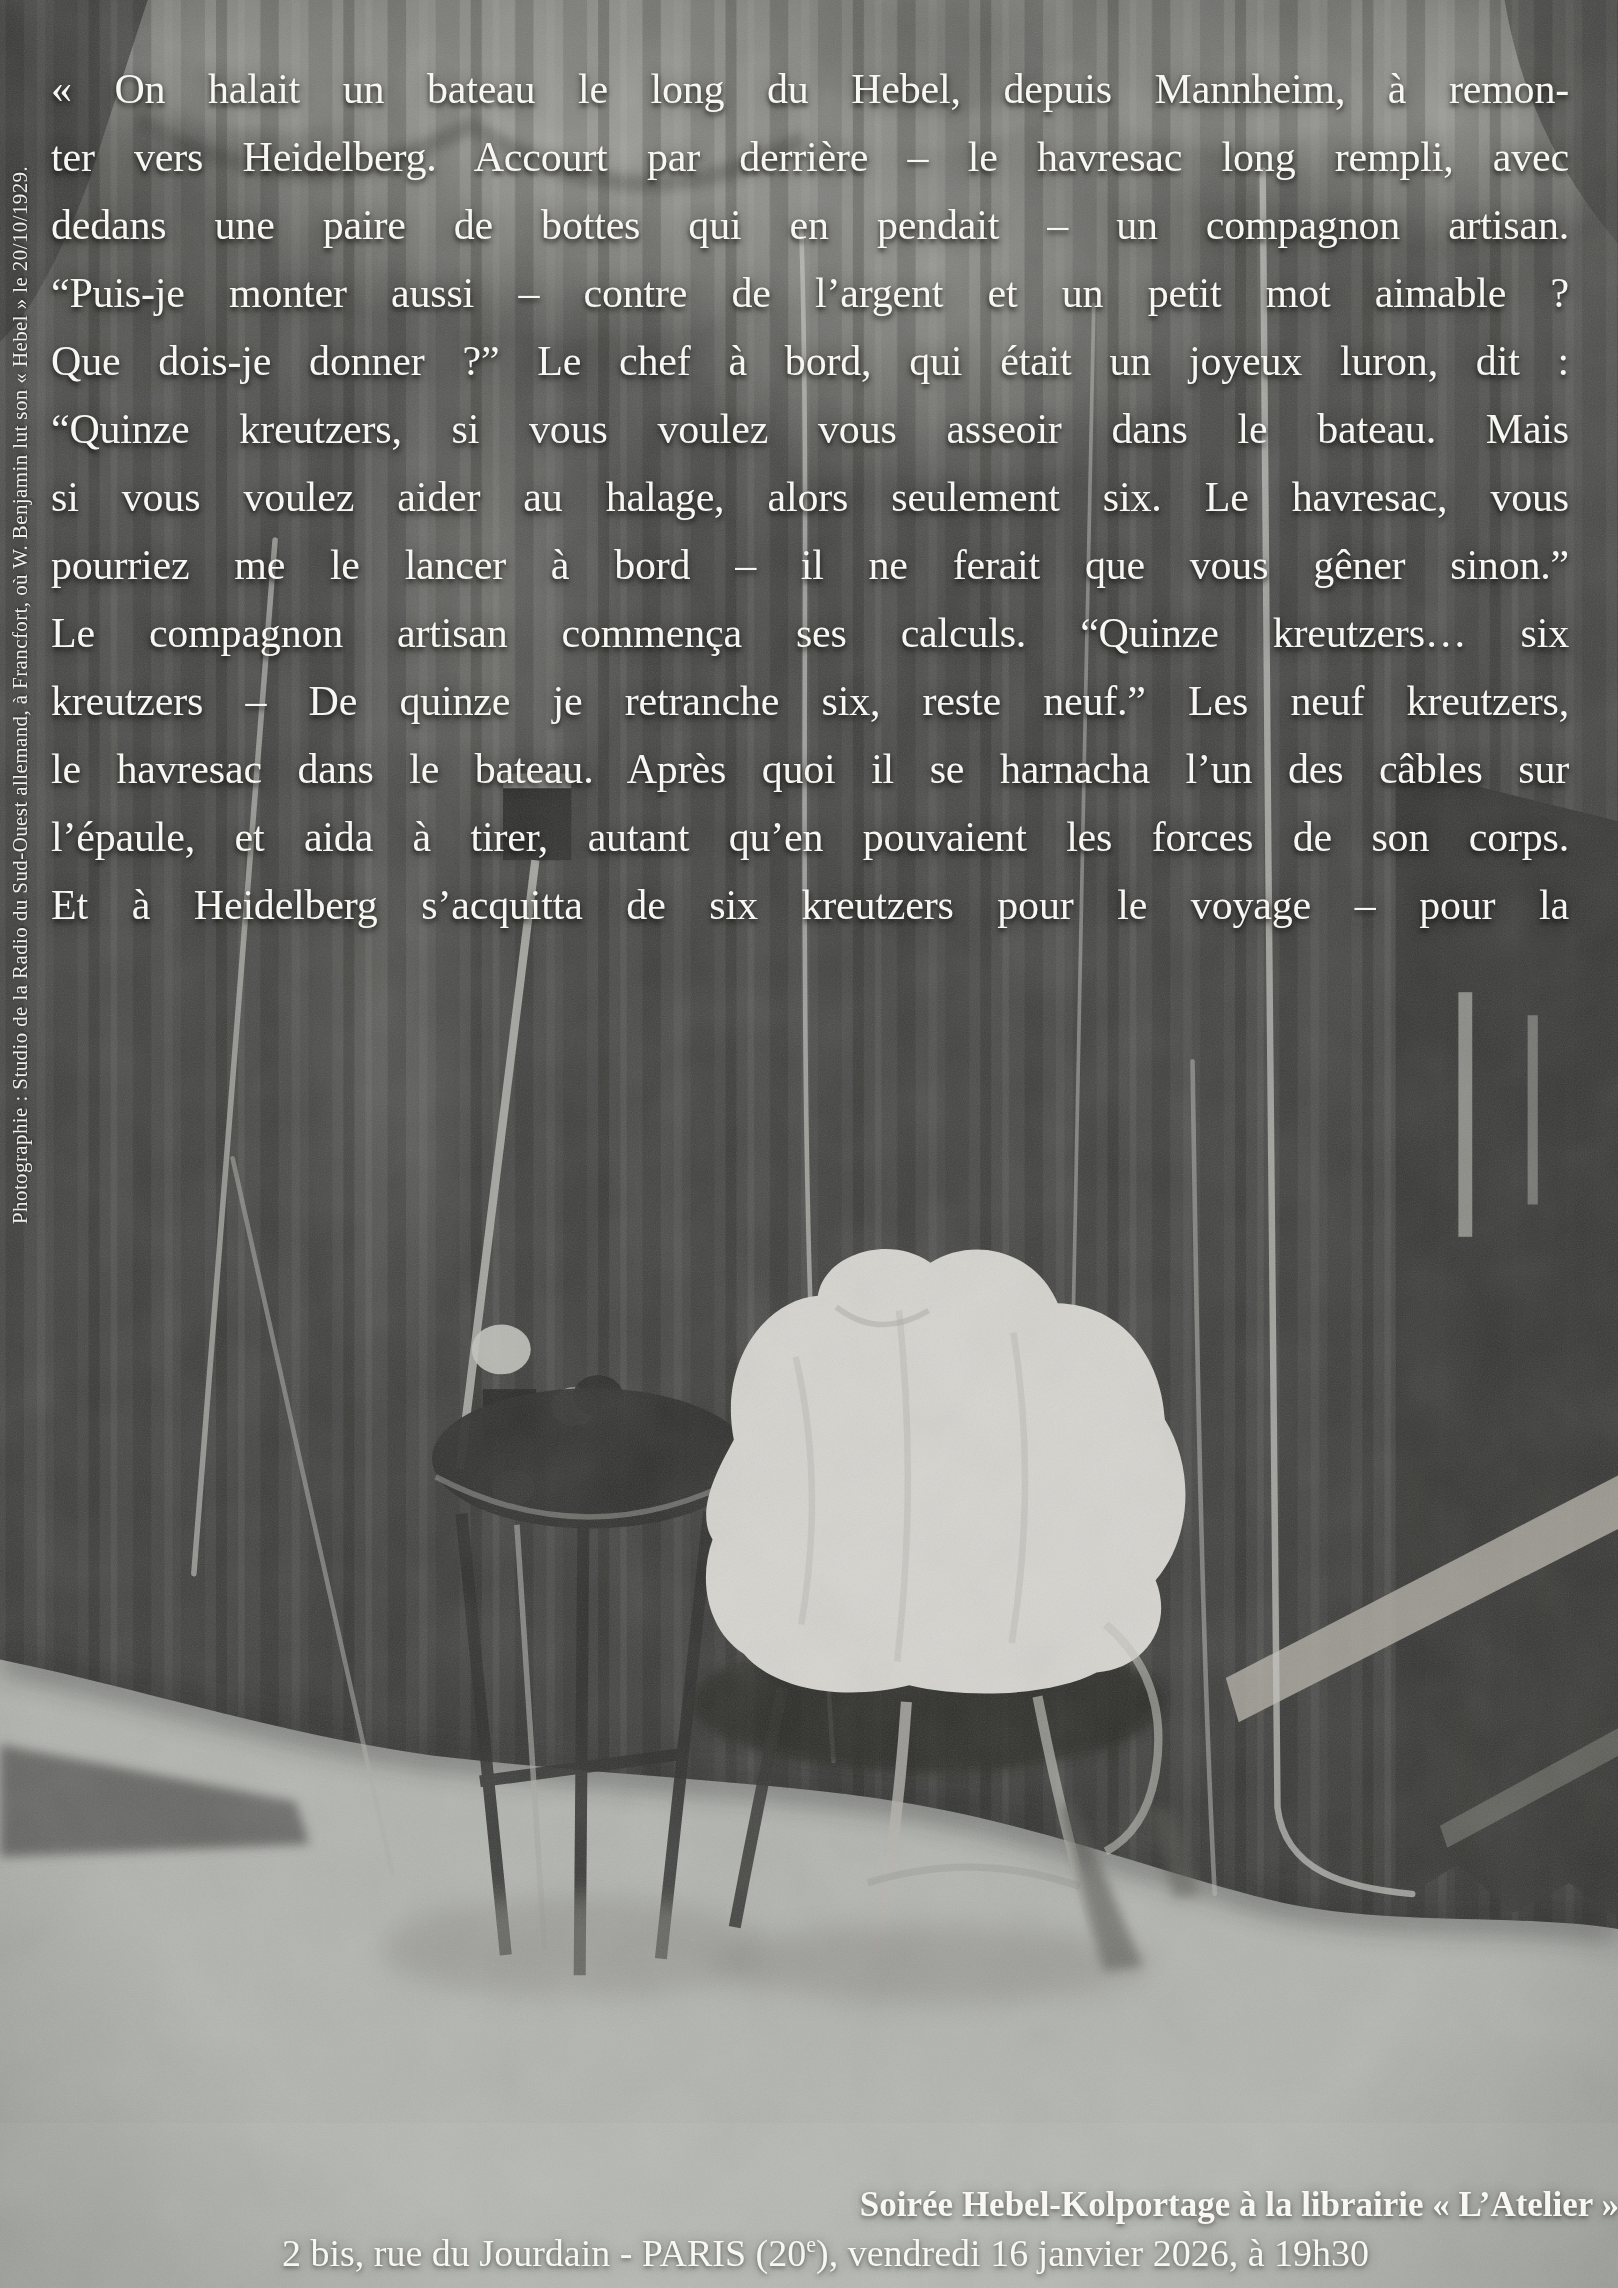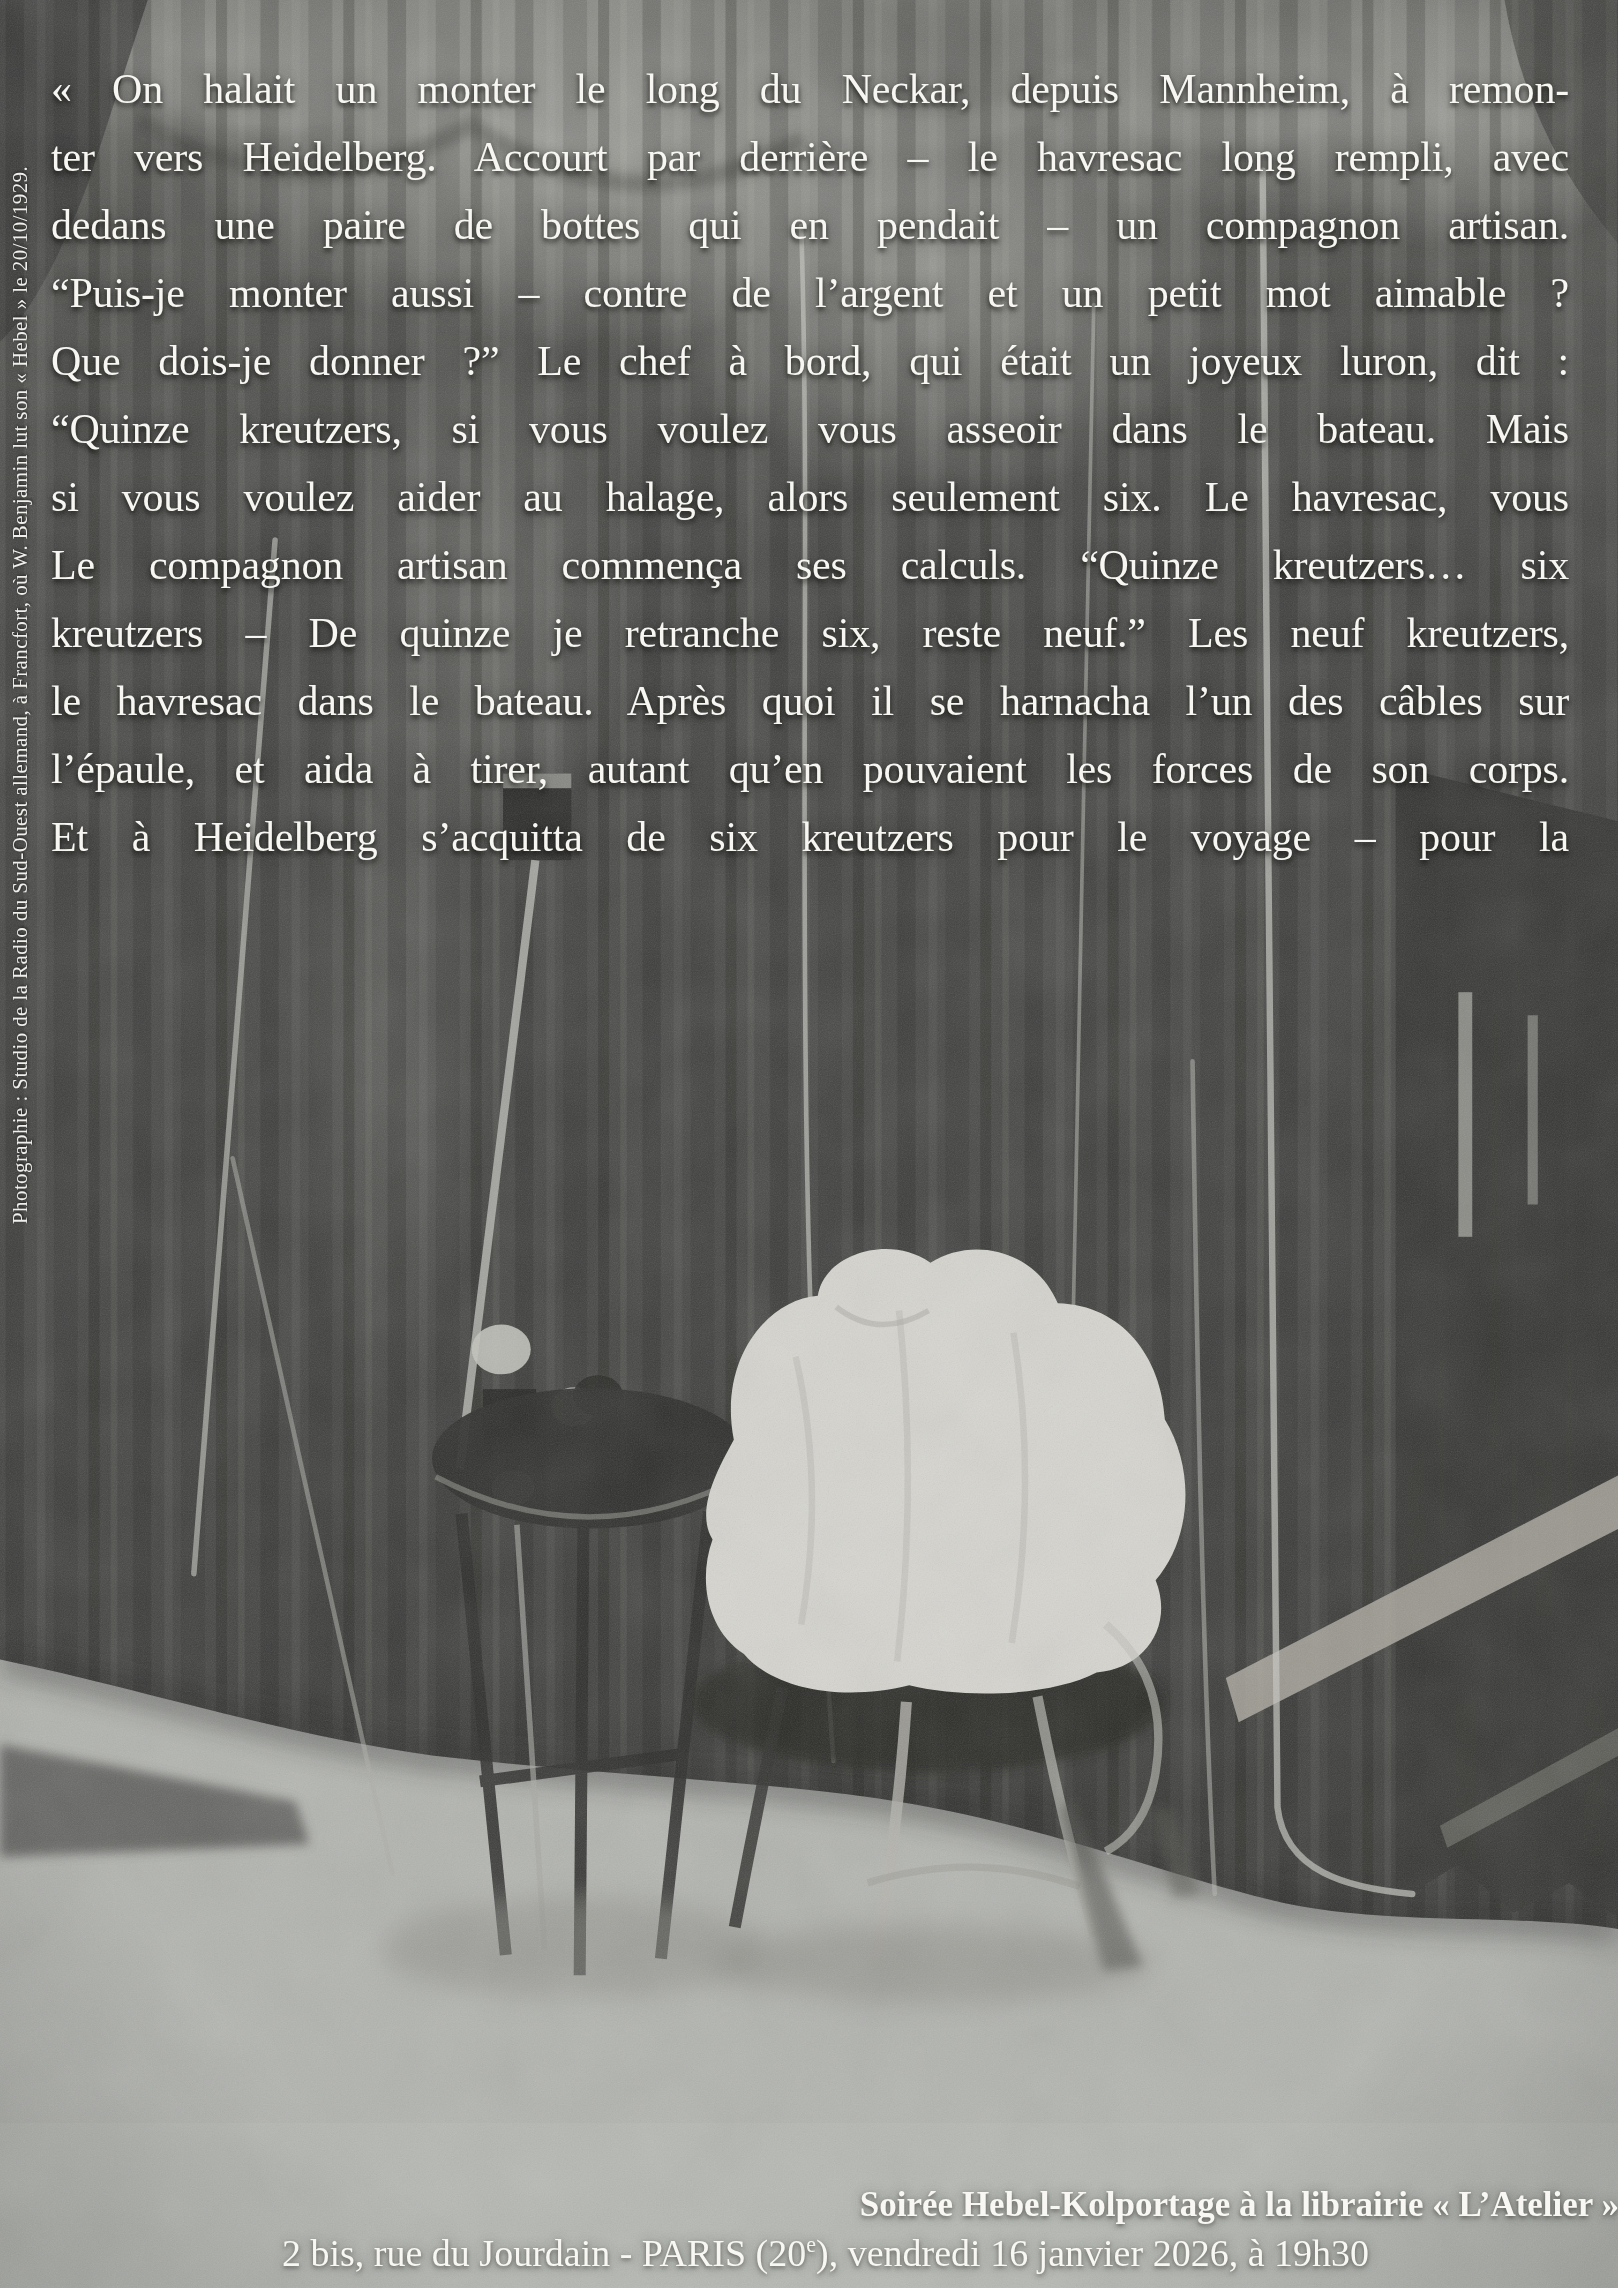--- a/index.html
+++ b/index.html
@@ -188,27 +188,28 @@
     </g>
 
     <rect width="1754" height="2480" fill="url(#vig)"></rect>
     <rect width="1754" height="2480" filter="url(#blotch)" opacity="0.10"></rect>
     <rect width="1754" height="2480" filter="url(#grain)" opacity="0.16"></rect>
   </svg>
 
   <div class="photo-credit">Photographie : Studio de la Radio du Sud-Ouest allemand, à Francfort, où W. Benjamin lut son « Hebel » le 20/10/1929.</div>
 
   <div class="quote">
-    <div class="qline">« On halait un monter le long du Neckar, depuis Mannheim, à remon-</div>
+    <div class="qline">« On halait un bateau le long du Hebel, depuis Mannheim, à remon-</div>
     <div class="qline">ter vers Heidelberg. Accourt par derrière – le havresac long rempli, avec</div>
     <div class="qline">dedans une paire de bottes qui en pendait – un compagnon artisan.</div>
     <div class="qline">“Puis-je monter aussi – contre de l’argent et un petit mot aimable ?</div>
     <div class="qline">Que dois-je donner ?” Le chef à bord, qui était un joyeux luron, dit :</div>
     <div class="qline">“Quinze kreutzers, si vous voulez vous asseoir dans le bateau. Mais</div>
     <div class="qline">si vous voulez aider au halage, alors seulement six. Le havresac, vous</div>
+    <div class="qline">pourriez me le lancer à bord – il ne ferait que vous gêner sinon.”</div>
     <div class="qline">Le compagnon artisan commença ses calculs. “Quinze kreutzers… six</div>
     <div class="qline">kreutzers – De quinze je retranche six, reste neuf.” Les neuf kreutzers,</div>
     <div class="qline">le havresac dans le bateau. Après quoi il se harnacha l’un des câbles sur</div>
     <div class="qline">l’épaule, et aida à tirer, autant qu’en pouvaient les forces de son corps.</div>
     <div class="qline">Et à Heidelberg s’acquitta de six kreutzers pour le voyage – pour la</div>
   </div>
 
   <div class="footer">
     <div class="event-title">Soirée Hebel-Kolportage à la librairie « L’Atelier »</div>
     <div class="event-details"><span>2 bis, rue du Jourdain - PARIS (20</span><sup>e</sup><span>), vendredi 16 janvier 2026, à 19h30</span></div>

